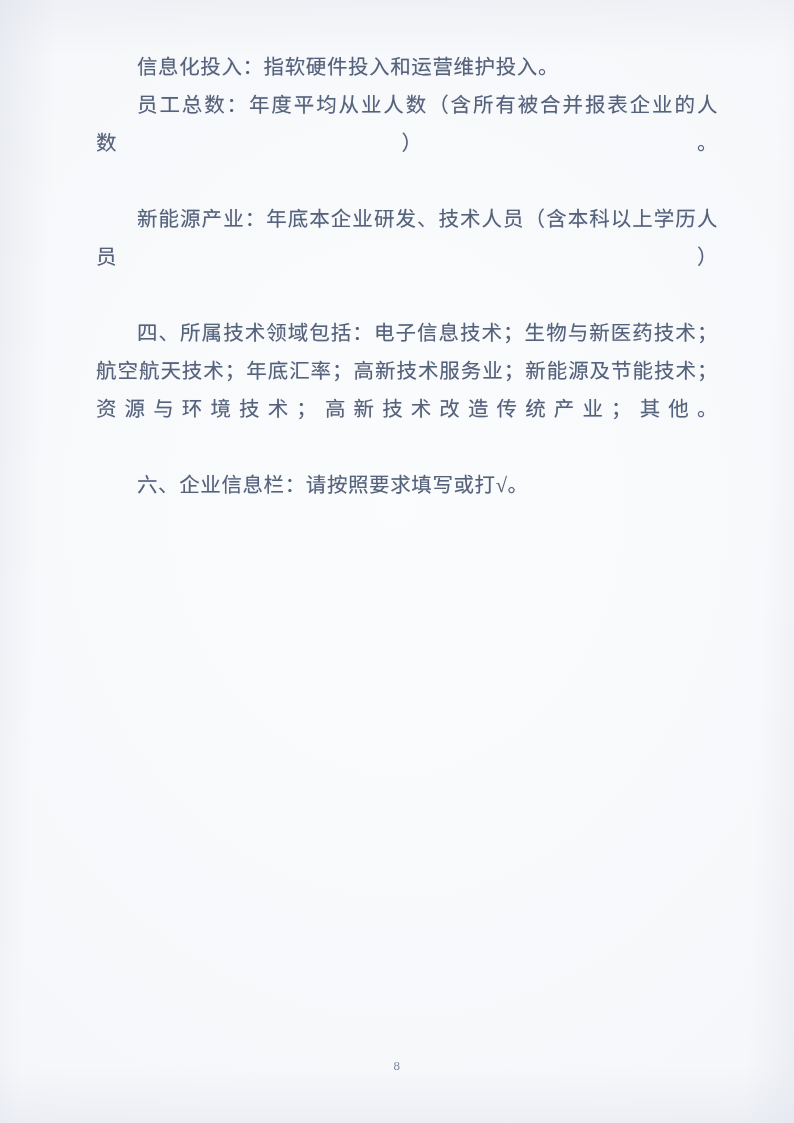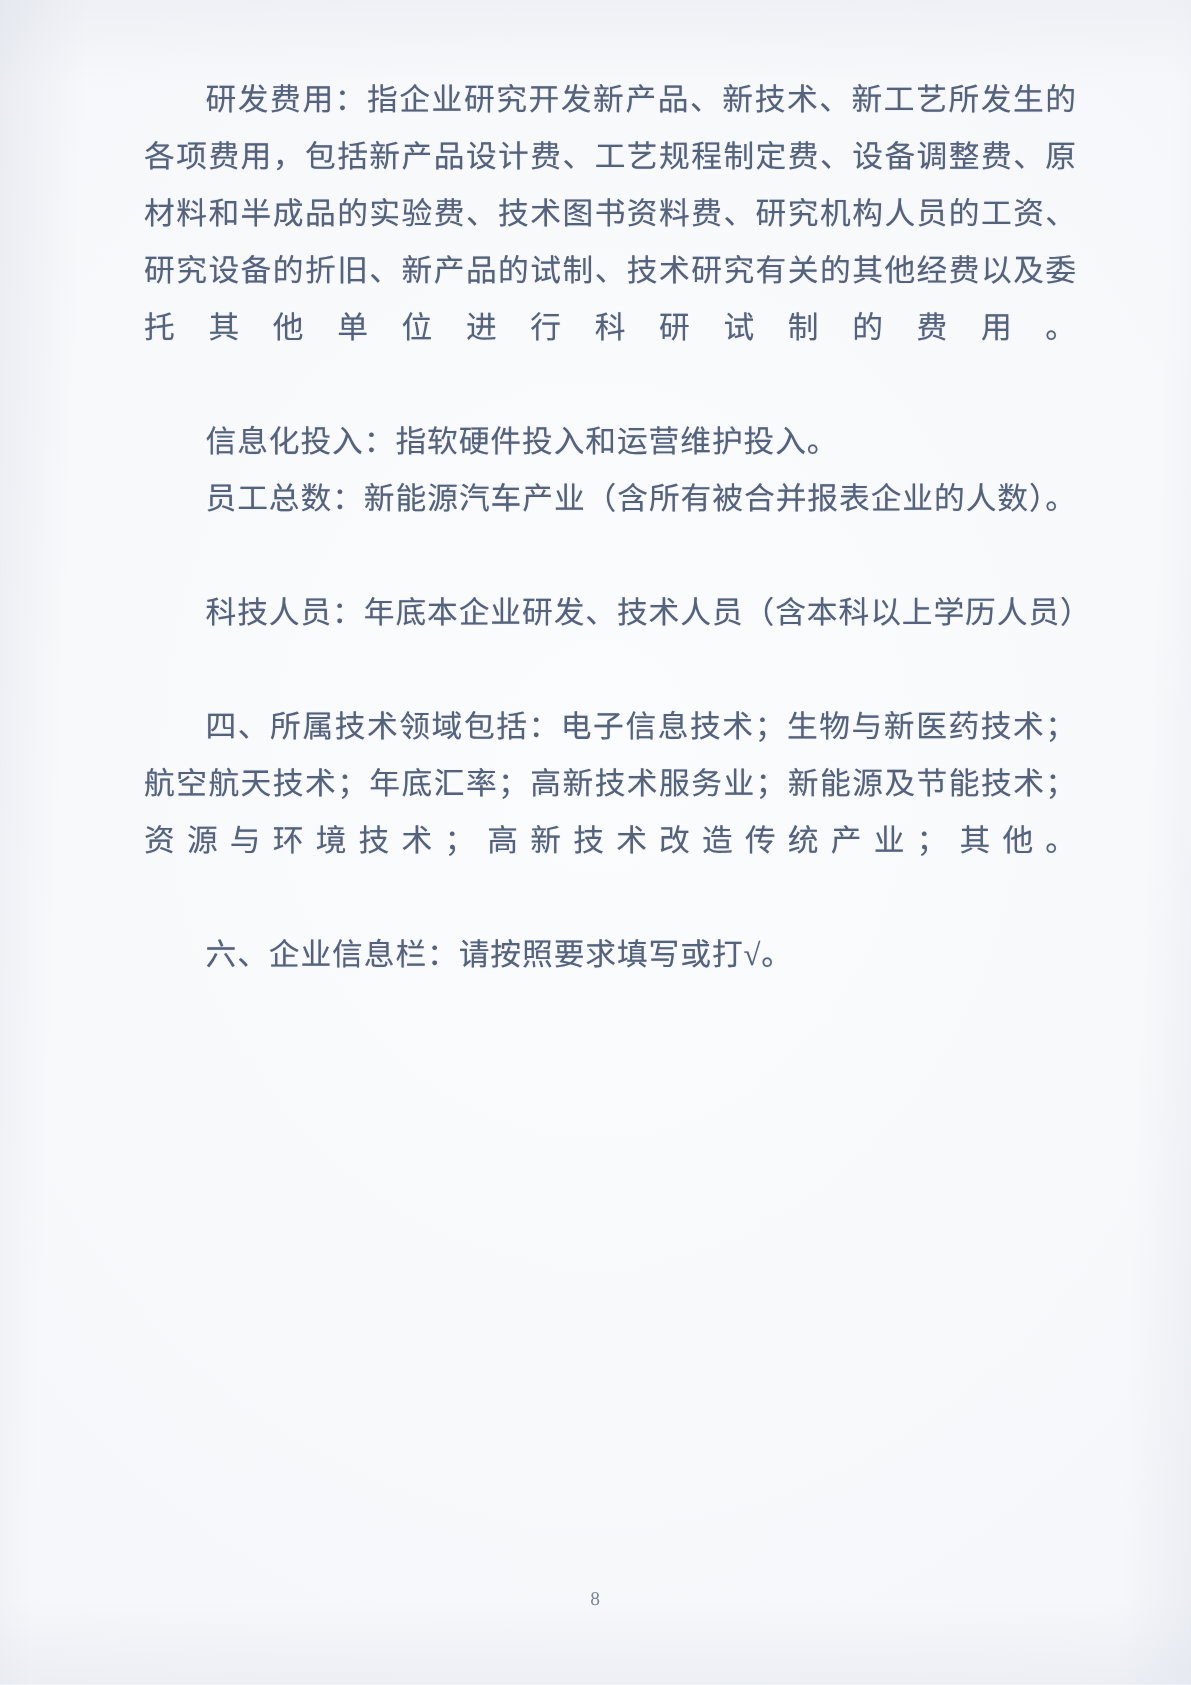--- a/index.html
+++ b/index.html
@@ -78,27 +78,26 @@
     letter-spacing: 0.5px;
   }
 </style>
 </head>
 <body>
 
 <div class="paper"></div>
 
 <div class="page-body">
 
-  <p class="para">研发费用：指企业研究开发新产品、新技术、新工艺所发生的各项费用，包括新产品设计费、工艺规程制定费、设备调整费、原材料和半成品的实验费、技术图书资料费、研究机构人员的工资、研究设备的折旧、新产品的试制、技术研究有关的其他经费以及委托其他单位进行科研试制的费用。</p>
 
   <p class="para nojustify">信息化投入：指软硬件投入和运营维护投入。</p>
 
-  <p class="para">员工总数：新能源汽车产业（含所有被合并报表企业的人数）。</p>
+  <p class="para">员工总数：年度平均从业人数（含所有被合并报表企业的人数）。</p>
 
-  <p class="para">科技人员：年底本企业研发、技术人员（含本科以上学历人员）</p>
+  <p class="para">新能源产业：年底本企业研发、技术人员（含本科以上学历人员）</p>
 
 
   <p class="para">四、所属技术领域包括：电子信息技术；生物与新医药技术；航空航天技术；年底汇率；高新技术服务业；新能源及节能技术；资源与环境技术；高新技术改造传统产业；其他。</p>
 
 
   <p class="para nojustify">六、企业信息栏：请按照要求填写或打√。</p>
 
 </div>
 
 <div class="page-number">8</div>

